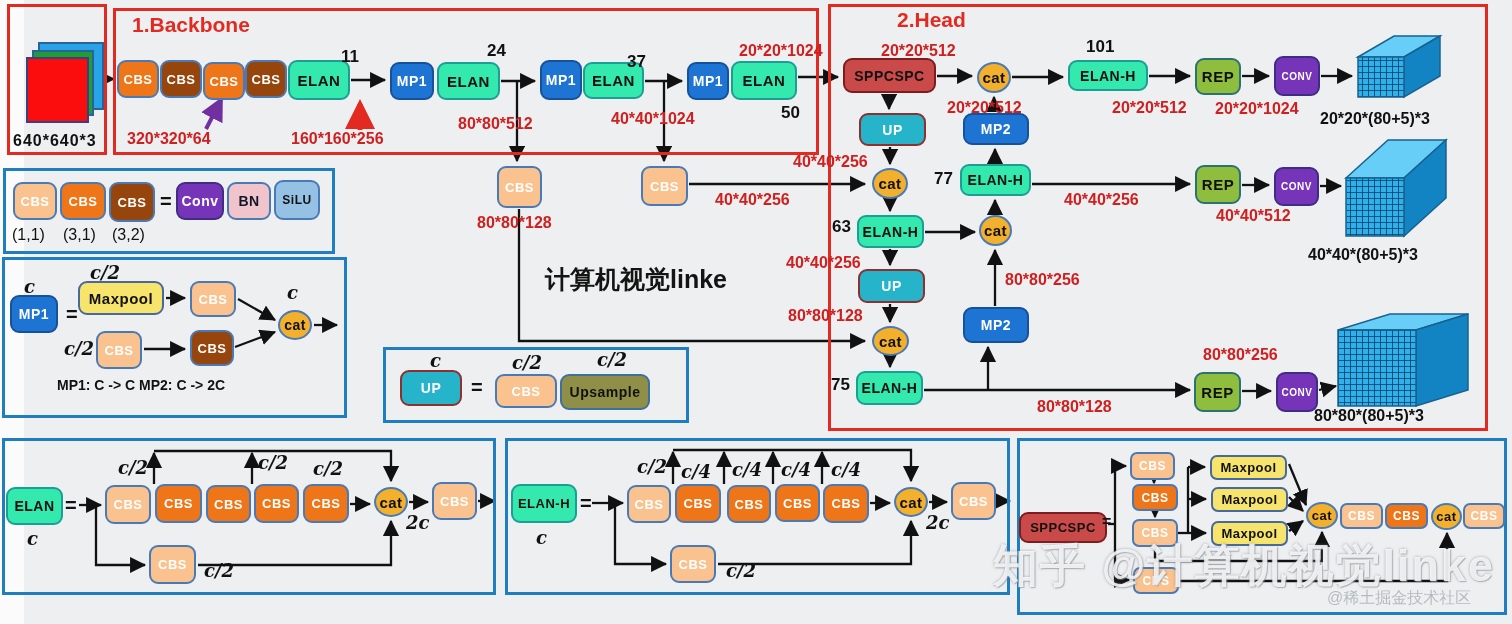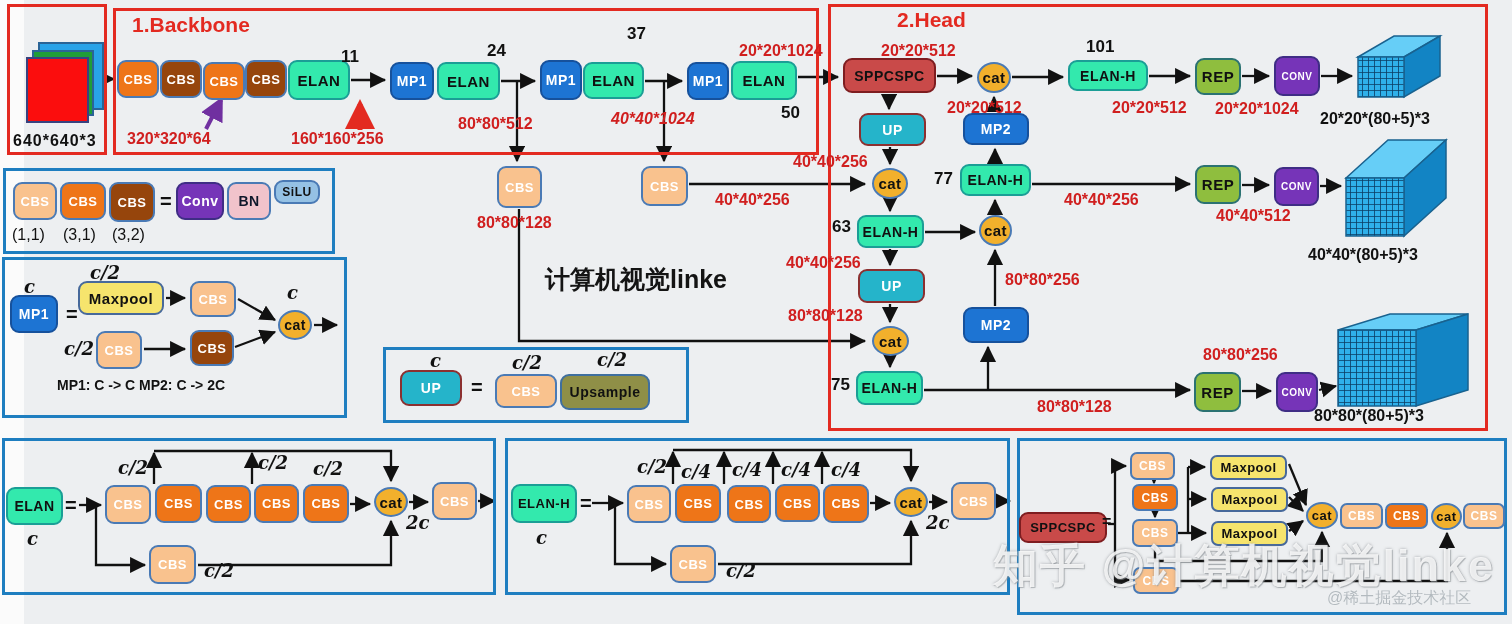--- a/index.html
+++ b/index.html
@@ -191,27 +191,27 @@
   <div class="box green" style="left:288px;top:60px;width:62px;height:40px;font-size:15px;">ELAN</div>
   <div class="box blue" style="left:390px;top:62px;width:44px;height:38px;font-size:14px;">MP1</div>
   <div class="box green" style="left:437px;top:62px;width:63px;height:38px;font-size:15px;">ELAN</div>
   <div class="box blue" style="left:540px;top:60px;width:42px;height:40px;font-size:14px;">MP1</div>
   <div class="box green" style="left:583px;top:62px;width:61px;height:37px;font-size:15px;">ELAN</div>
   <div class="box blue" style="left:687px;top:62px;width:42px;height:38px;font-size:14px;">MP1</div>
   <div class="box green" style="left:731px;top:61px;width:66px;height:39px;font-size:15px;">ELAN</div>
 
   <div class="idx" style="left:341px;top:47px;">11</div>
   <div class="idx" style="left:487px;top:41px;">24</div>
-  <div class="idx" style="left:627px;top:24px;">37</div>
+  <div class="idx" style="left:627px;top:52px;">37</div>
   <div class="idx" style="left:781px;top:103px;">50</div>
 
   <div class="dim" style="left:127px;top:130px;">320*320*64</div>
   <div class="dim" style="left:291px;top:130px;">160*160*256</div>
   <div class="dim" style="left:458px;top:115px;">80*80*512</div>
-  <div class="dim" style="left:611px;top:110px;font-style:italic;">40*40*1024</div>
+  <div class="dim" style="left:611px;top:110px;">40*40*1024</div>
   <div class="dim" style="left:739px;top:42px;">20*20*1024</div>
 
   <div class="box peach" style="left:497px;top:166px;width:45px;height:42px;font-size:13px;">CBS</div>
   <div class="box peach" style="left:641px;top:166px;width:47px;height:40px;font-size:13px;">CBS</div>
   <div class="dim" style="left:477px;top:214px;">80*80*128</div>
   <div class="dim" style="left:715px;top:191px;">40*40*256</div>
   <div class="wm-mid" style="left:545px;top:263px;">计算机视觉linke</div>
 
   <div class="box redbox" style="left:843px;top:58px;width:93px;height:35px;font-size:14px;">SPPCSPC</div>
   <div class="box cat" style="left:977px;top:62px;width:34px;height:31px;font-size:15px;">cat</div>
@@ -254,21 +254,21 @@
   <div class="blk" style="left:1320px;top:110px;font-size:16px;">20*20*(80+5)*3</div>
   <div class="blk" style="left:1308px;top:246px;font-size:16px;">40*40*(80+5)*3</div>
   <div class="blk" style="left:1314px;top:407px;font-size:16px;">80*80*(80+5)*3</div>
 
   <div class="box peach" style="left:13px;top:182px;width:44px;height:38px;font-size:13px;">CBS</div>
   <div class="box orange" style="left:60px;top:182px;width:46px;height:38px;font-size:13px;">CBS</div>
   <div class="box brown" style="left:109px;top:182px;width:46px;height:40px;font-size:13px;">CBS</div>
   <div class="eq" style="left:160px;top:190px;">=</div>
   <div class="box purplebox" style="left:176px;top:182px;width:48px;height:38px;font-size:14px;">Conv</div>
   <div class="box pink" style="left:227px;top:182px;width:44px;height:38px;font-size:14px;">BN</div>
-  <div class="box lblue" style="left:274px;top:180px;width:46px;height:24px;font-size:12px;">SiLU</div>
+  <div class="box lblue" style="left:274px;top:180px;width:46px;height:40px;font-size:12px;">SiLU</div>
   <div class="blk" style="left:12px;top:226px;font-size:16px;font-weight:normal;">(1,1)</div>
   <div class="blk" style="left:63px;top:226px;font-size:16px;font-weight:normal;">(3,1)</div>
   <div class="blk" style="left:112px;top:226px;font-size:16px;font-weight:normal;">(3,2)</div>
 
   <div class="cfrac" style="left:24px;top:276px;">c</div>
   <div class="box blue" style="left:10px;top:295px;width:48px;height:38px;font-size:14px;">MP1</div>
   <div class="eq" style="left:66px;top:303px;">=</div>
   <div class="cfrac" style="left:90px;top:262px;">c/2</div>
   <div class="box yellow" style="left:78px;top:281px;width:86px;height:34px;font-size:15px;">Maxpool</div>
   <div class="box peach" style="left:190px;top:281px;width:46px;height:36px;font-size:13px;">CBS</div>

